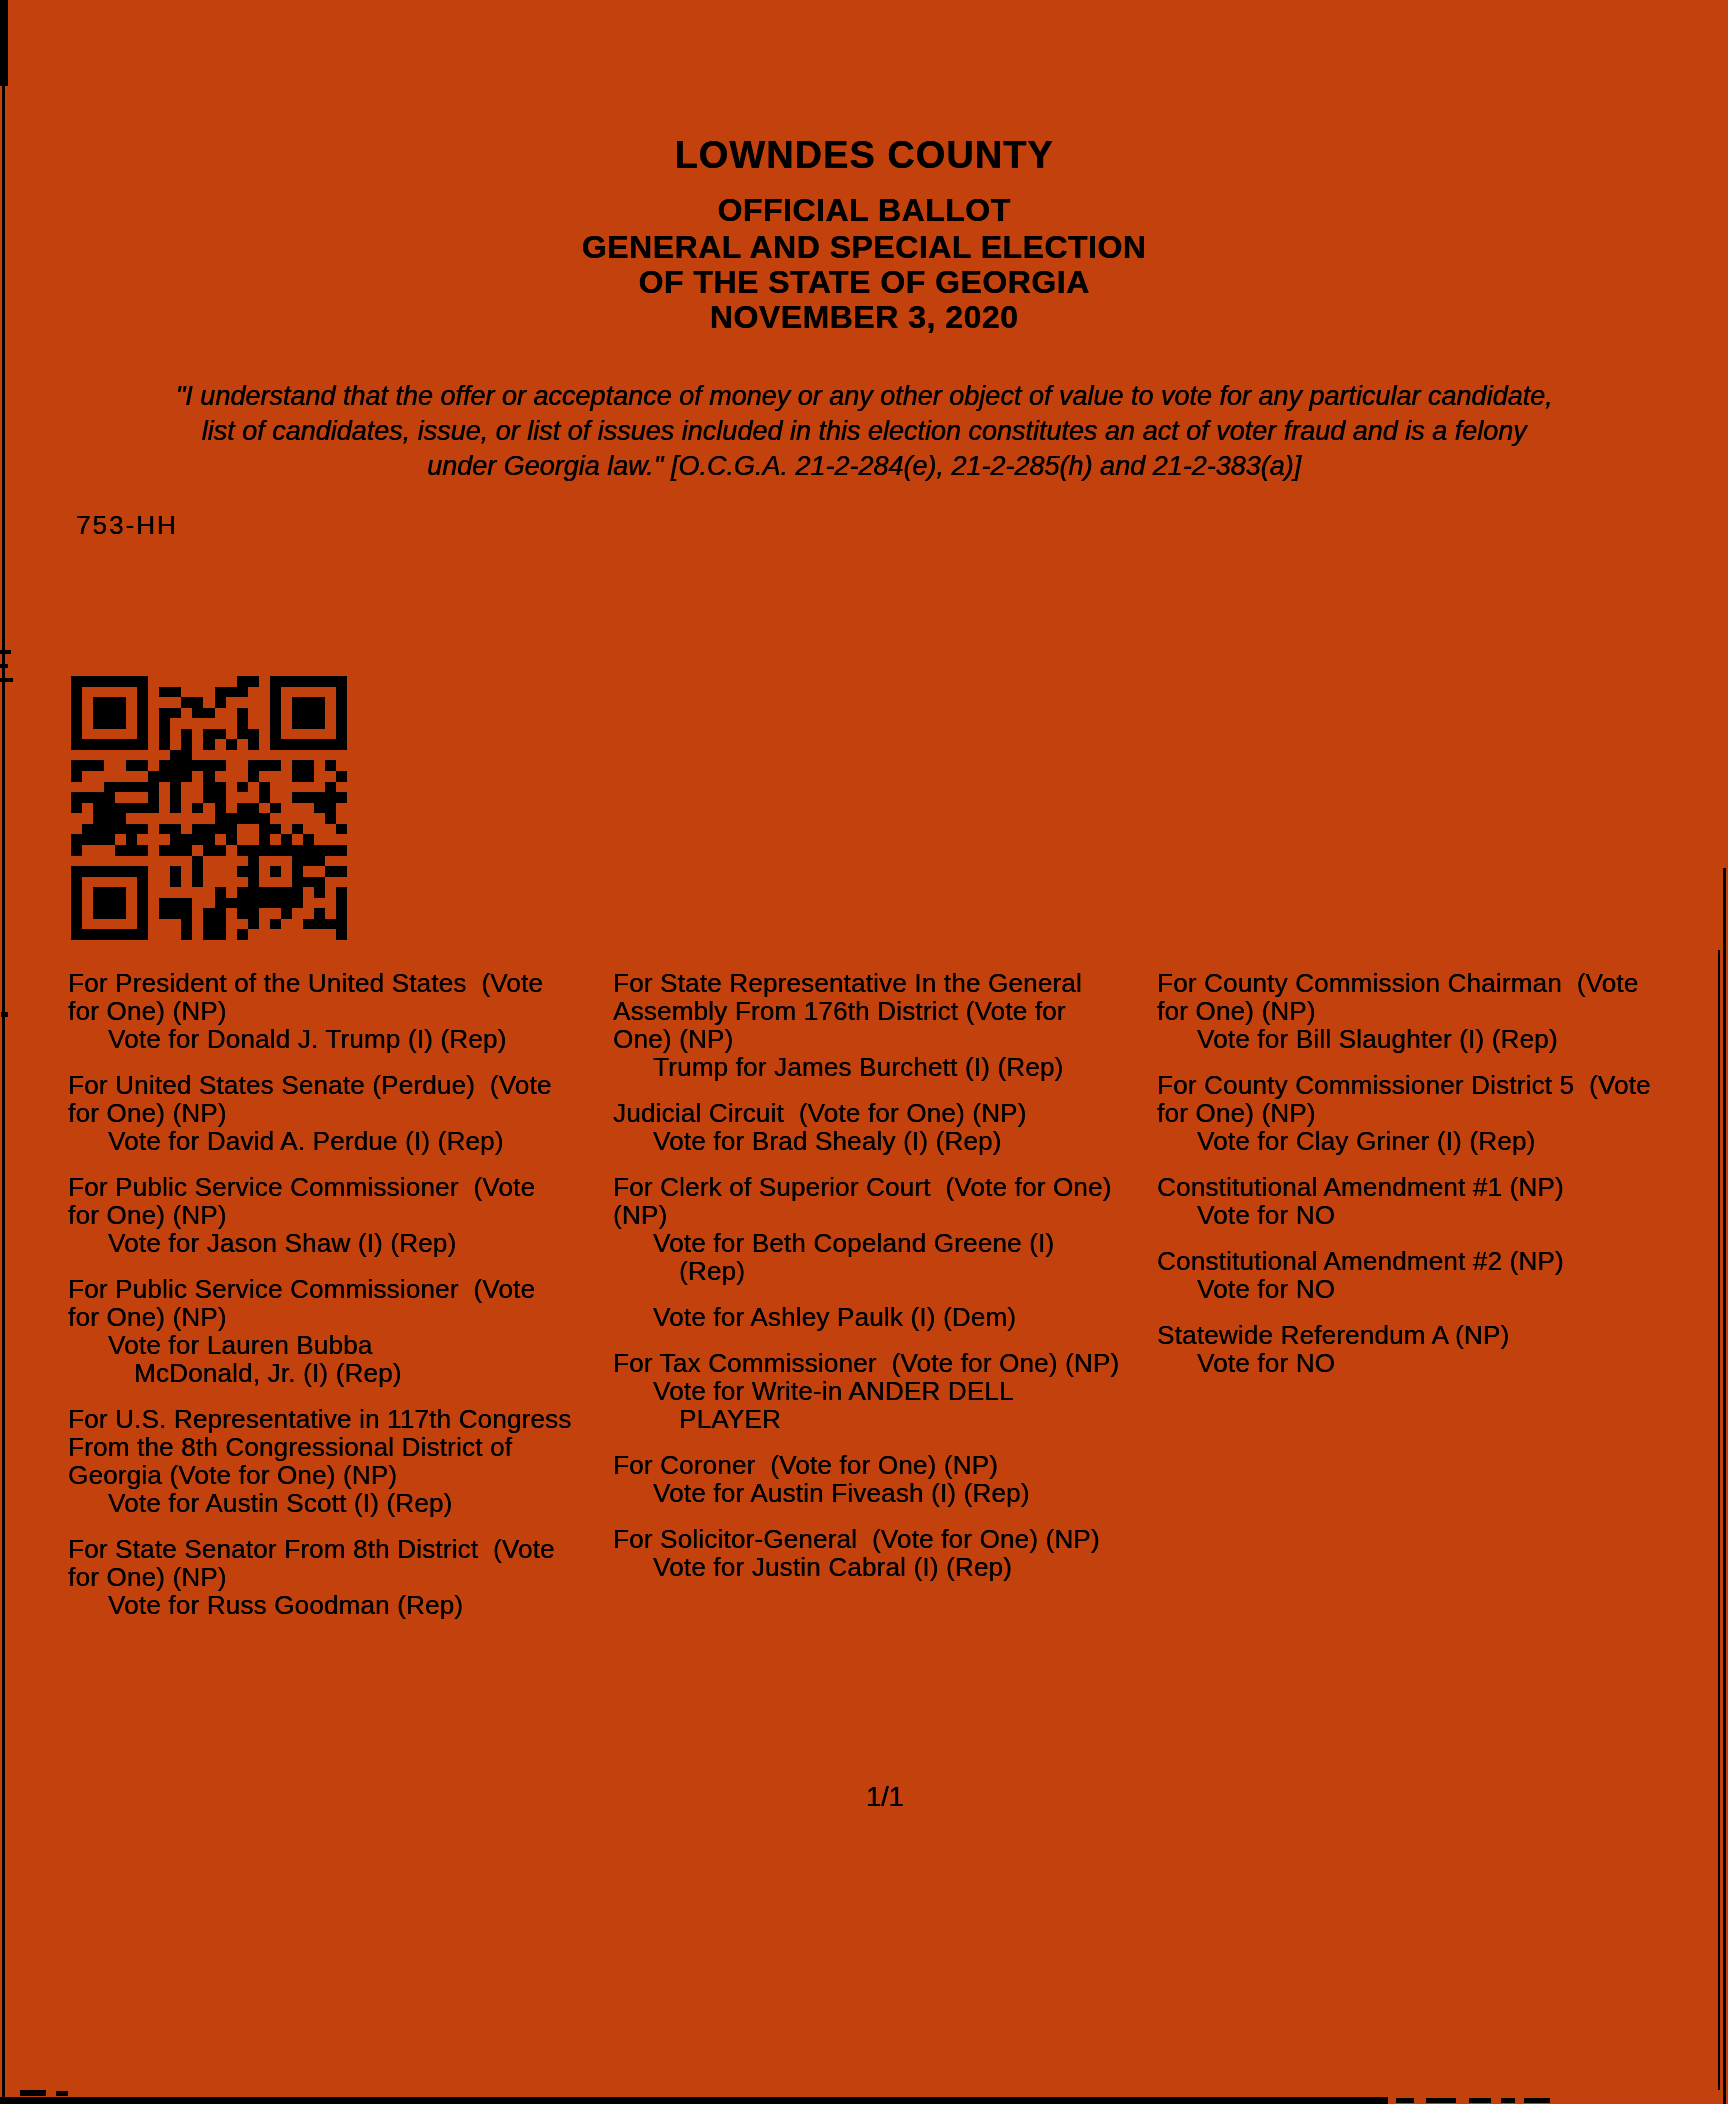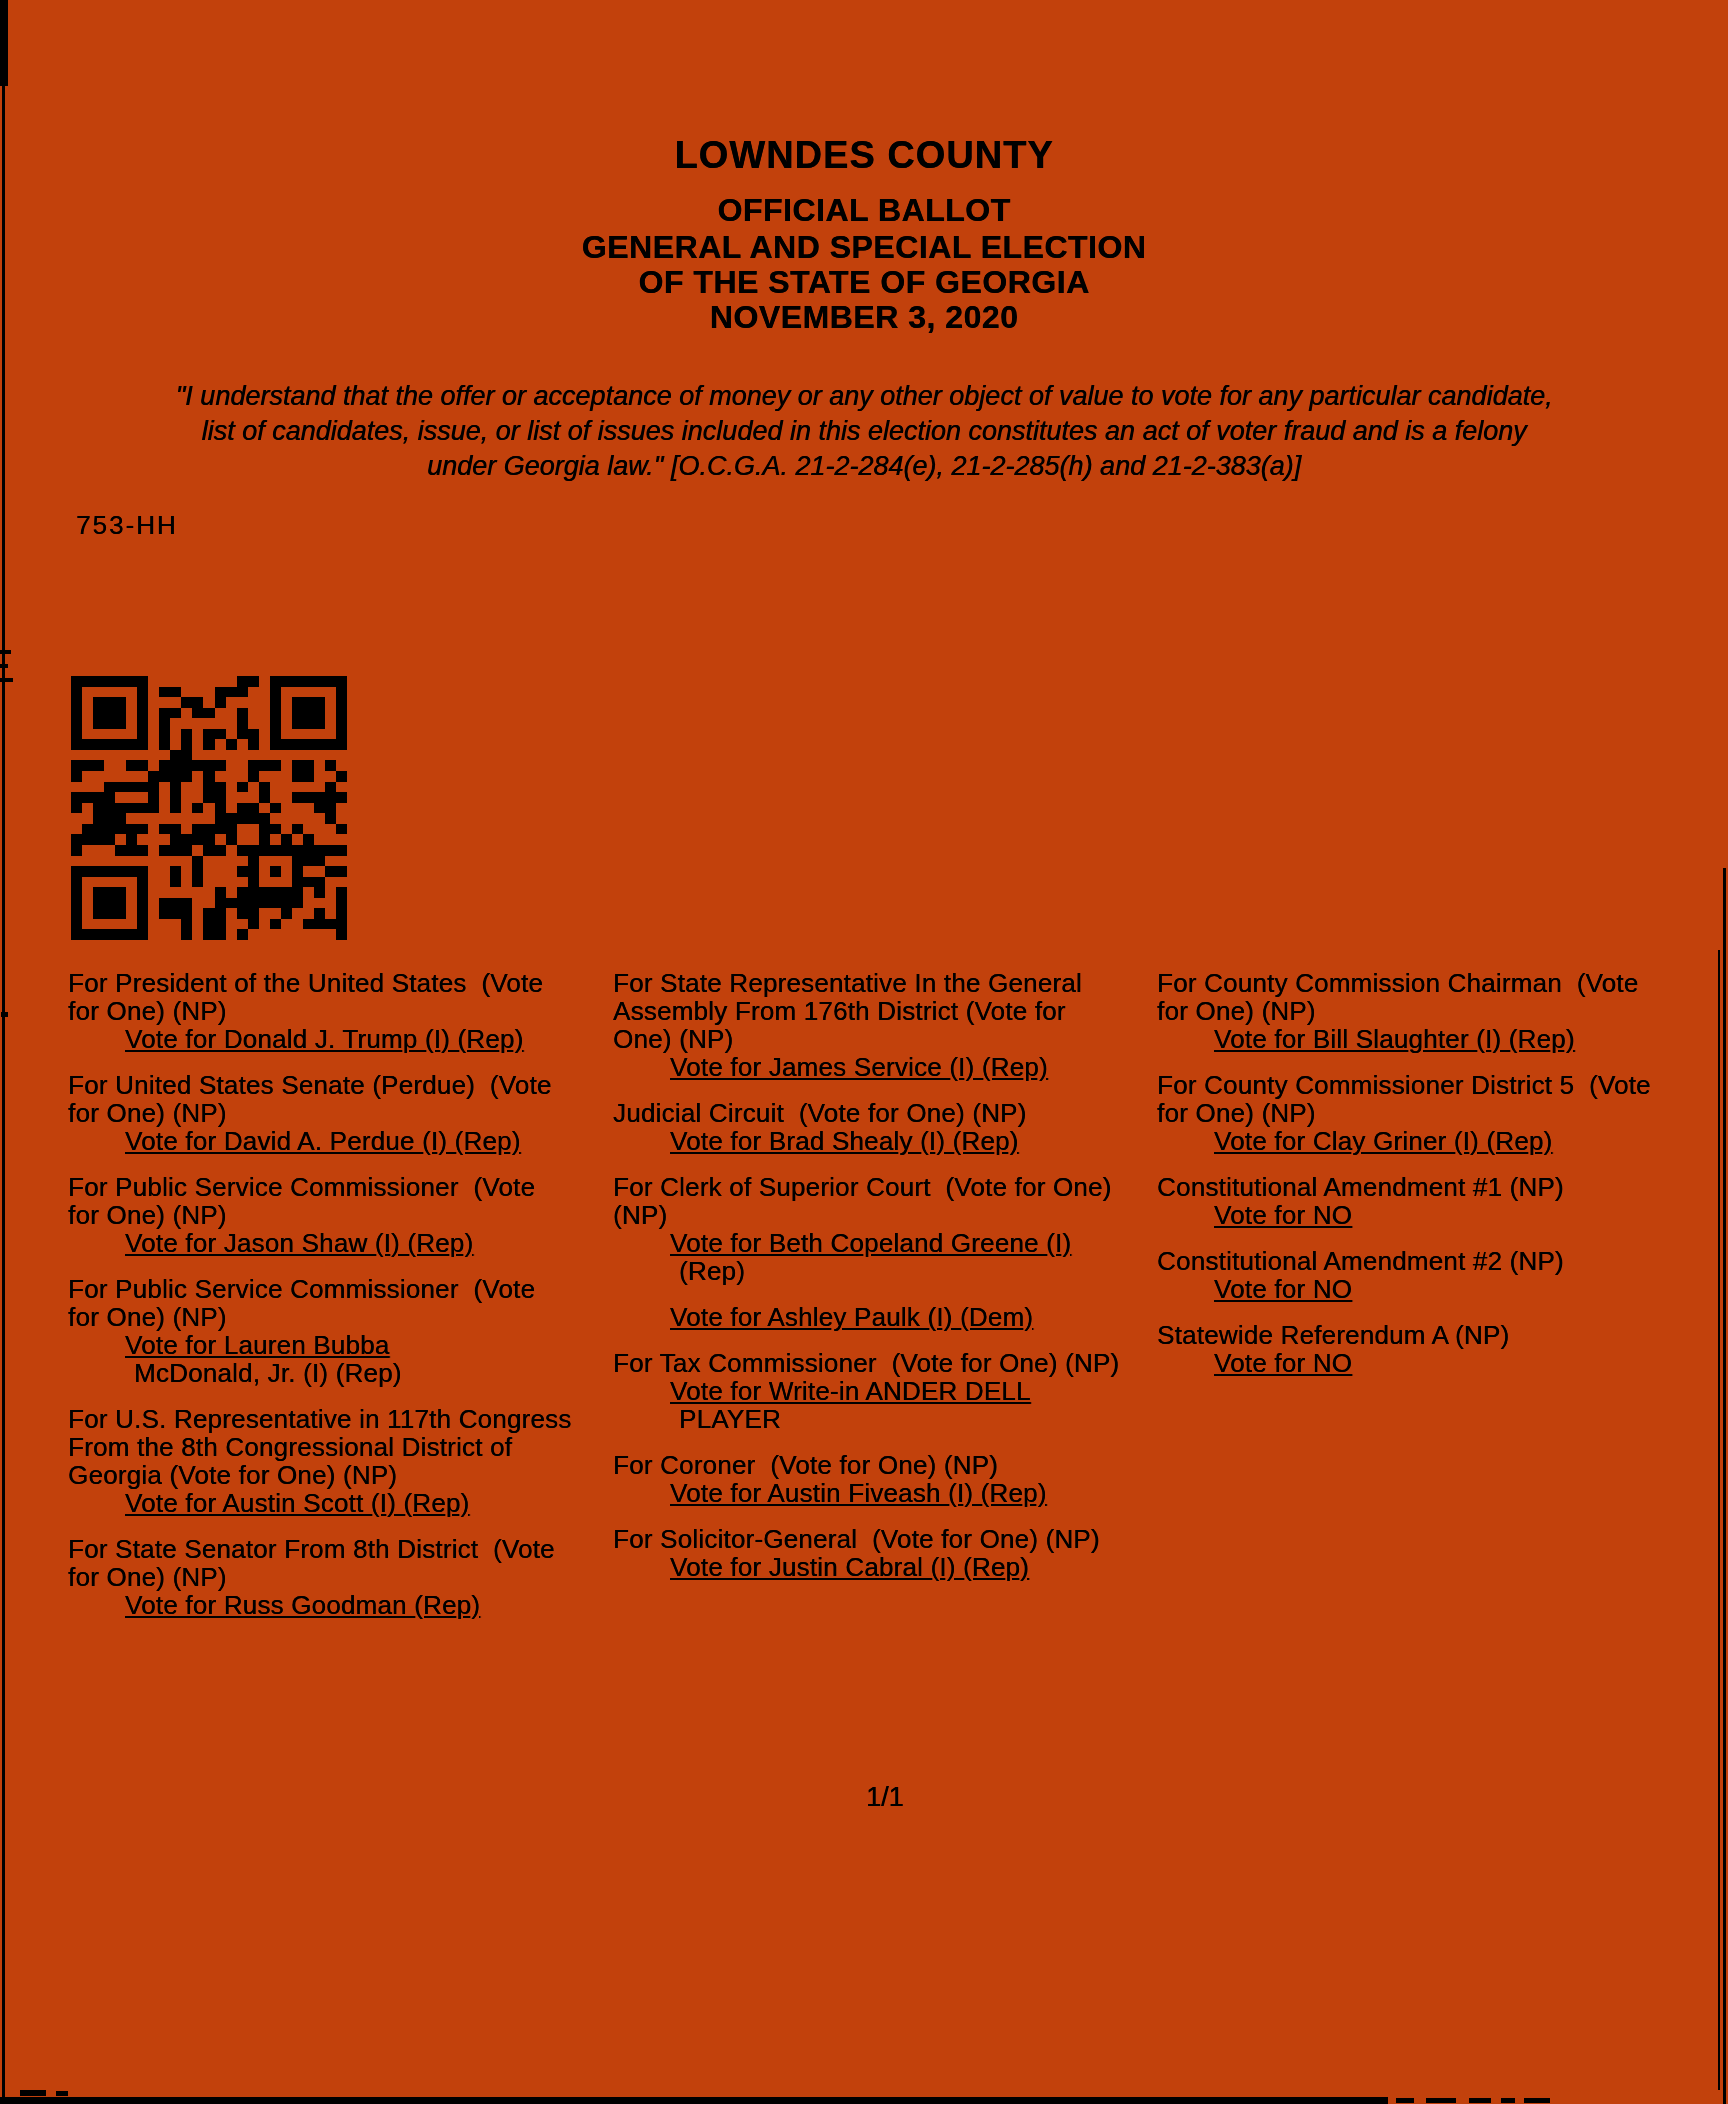--- a/index.html
+++ b/index.html
@@ -28,21 +28,21 @@
   .qr{position:absolute;left:71px;top:676px;width:276px;height:264px;}
   .qr svg{display:block;width:100%;height:100%;}
   
   .col{position:absolute;top:969px;font-size:26px;line-height:28px;letter-spacing:0.2px;
        text-shadow:0.35px 0 0 currentColor;}
   .col-1{left:68px;width:560px;}
   .col-2{left:613px;width:560px;}
   .col-3{left:1157px;width:600px;}
   .contest{margin:0 0 18px 0;}
   .line{white-space:pre;}
-  .vote-first{margin-left:57px;text-decoration:underline;}
+  .vote-first{margin-left:40px;}
   .vote-cont{margin-left:66px;}
   
   .pagenum{position:absolute;left:866px;top:1782px;font-size:27px;
            text-shadow:0.4px 0 0 currentColor;}
   
   .art{position:absolute;background:#000;}
   .a-left-line{left:2px;top:0;width:3px;height:2104px;}
   .a-left-thick{left:0;top:0;width:8px;height:86px;}
   .a-tick1{left:0;top:650px;width:11px;height:4px;}
   .a-tick2{left:0;top:664px;width:8px;height:4px;}
@@ -434,21 +434,21 @@
         <div class="line title-line">For State Senator From 8th District  (Vote</div>
         <div class="line title-line">for One) (NP)</div>
         <div class="line vote-first">Vote for Russ Goodman (Rep)</div>
       </div>
     </div>
   <div class="col col-2" id="col-1">
       <div class="contest">
         <div class="line title-line">For State Representative In the General</div>
         <div class="line title-line">Assembly From 176th District (Vote for</div>
         <div class="line title-line">One) (NP)</div>
-        <div class="line vote-first">Vote for James Service (I) (Rep)</div>
+        <div class="line vote-first">Trump for James Burchett (I) (Rep)</div>
       </div>
       <div class="contest">
         <div class="line title-line">Judicial Circuit  (Vote for One) (NP)</div>
         <div class="line vote-first">Vote for Brad Shealy (I) (Rep)</div>
       </div>
       <div class="contest">
         <div class="line title-line">For Clerk of Superior Court  (Vote for One)</div>
         <div class="line title-line">(NP)</div>
         <div class="line vote-first">Vote for Beth Copeland Greene (I)</div>
         <div class="line vote-cont">(Rep)</div>

